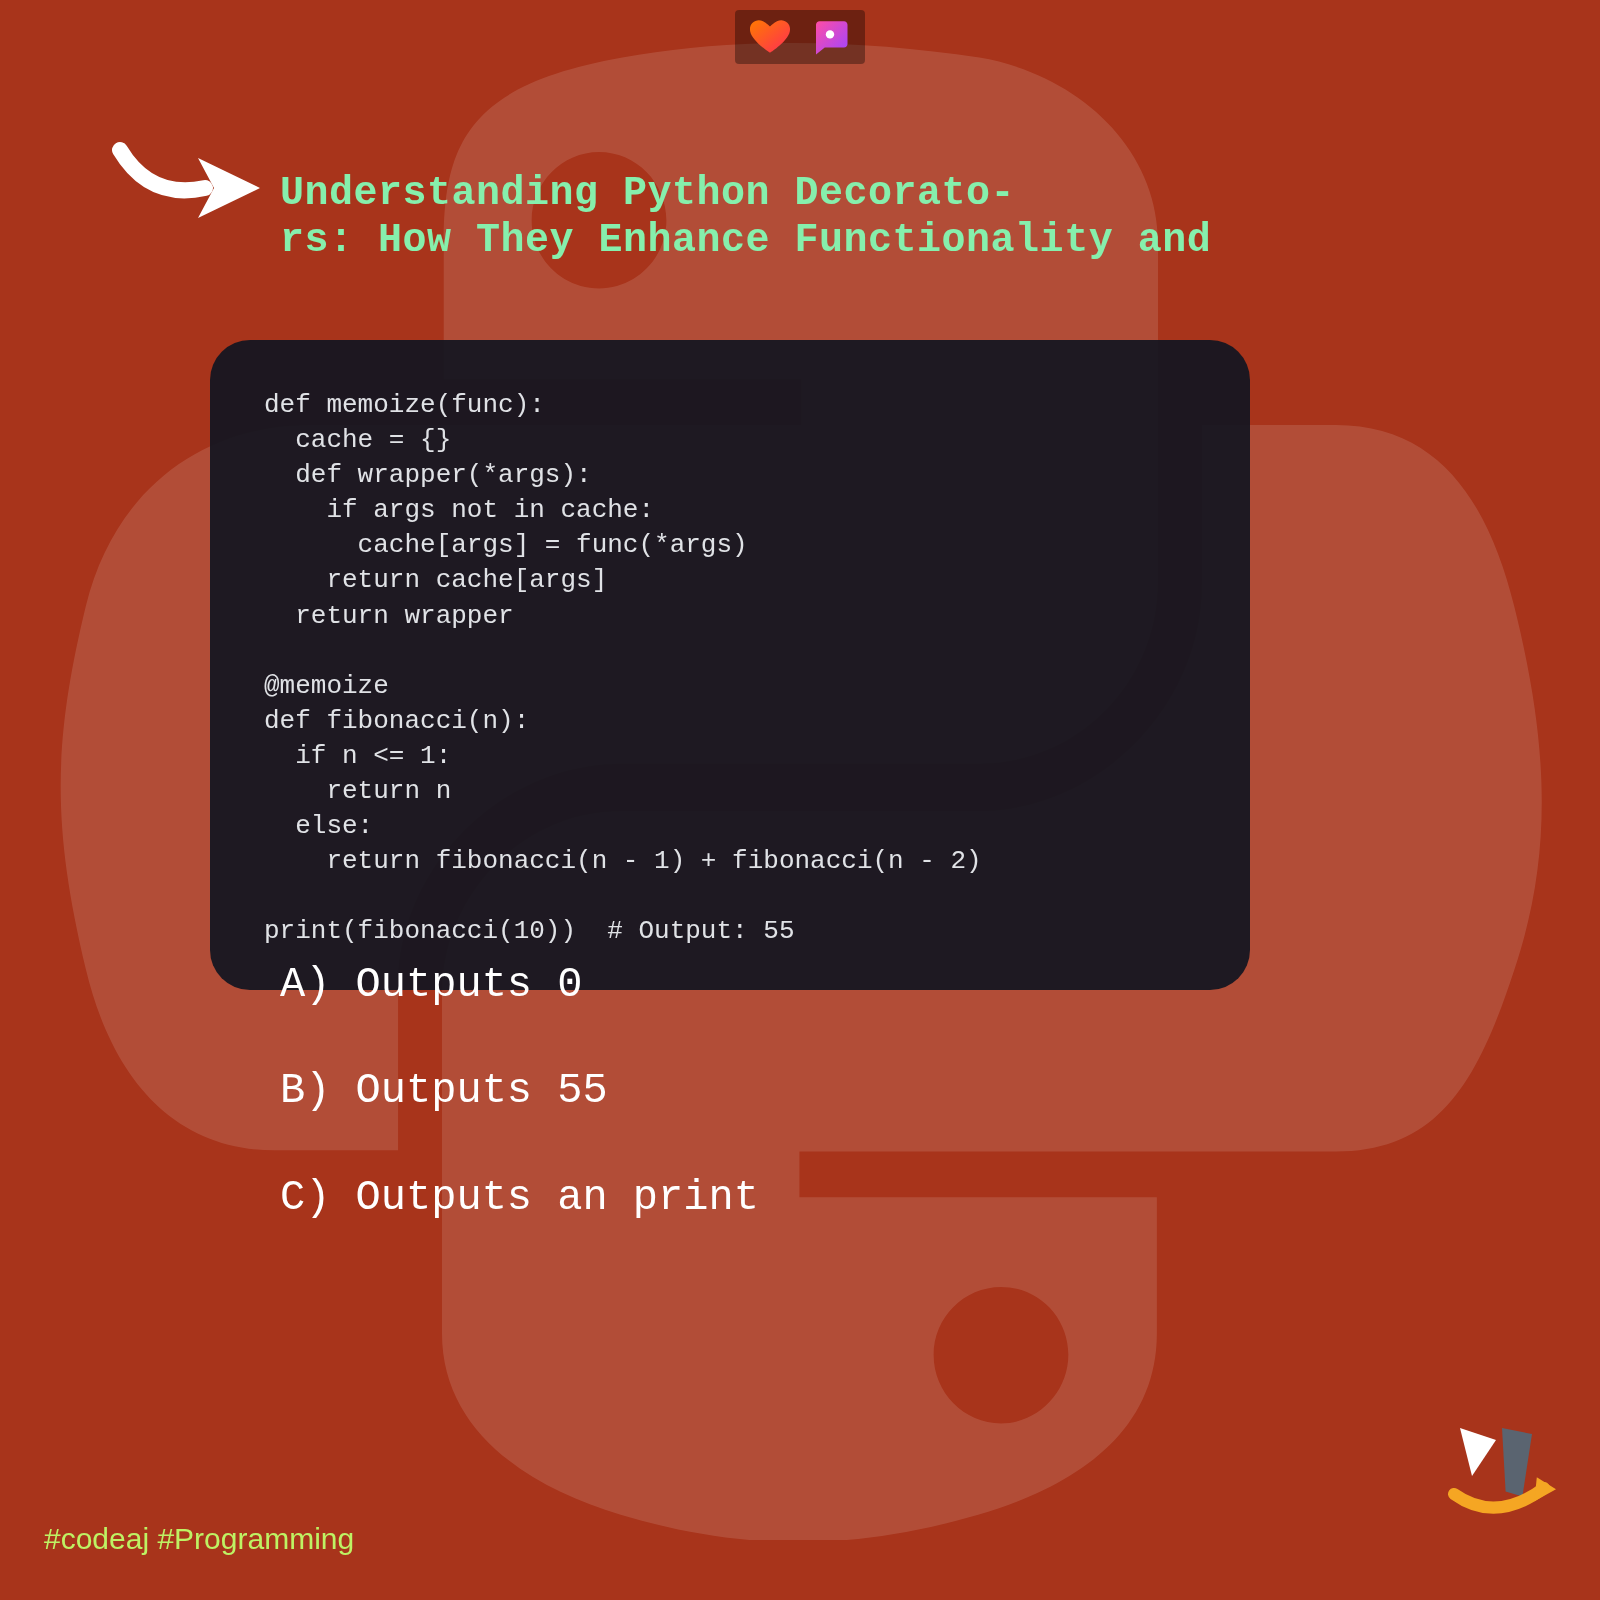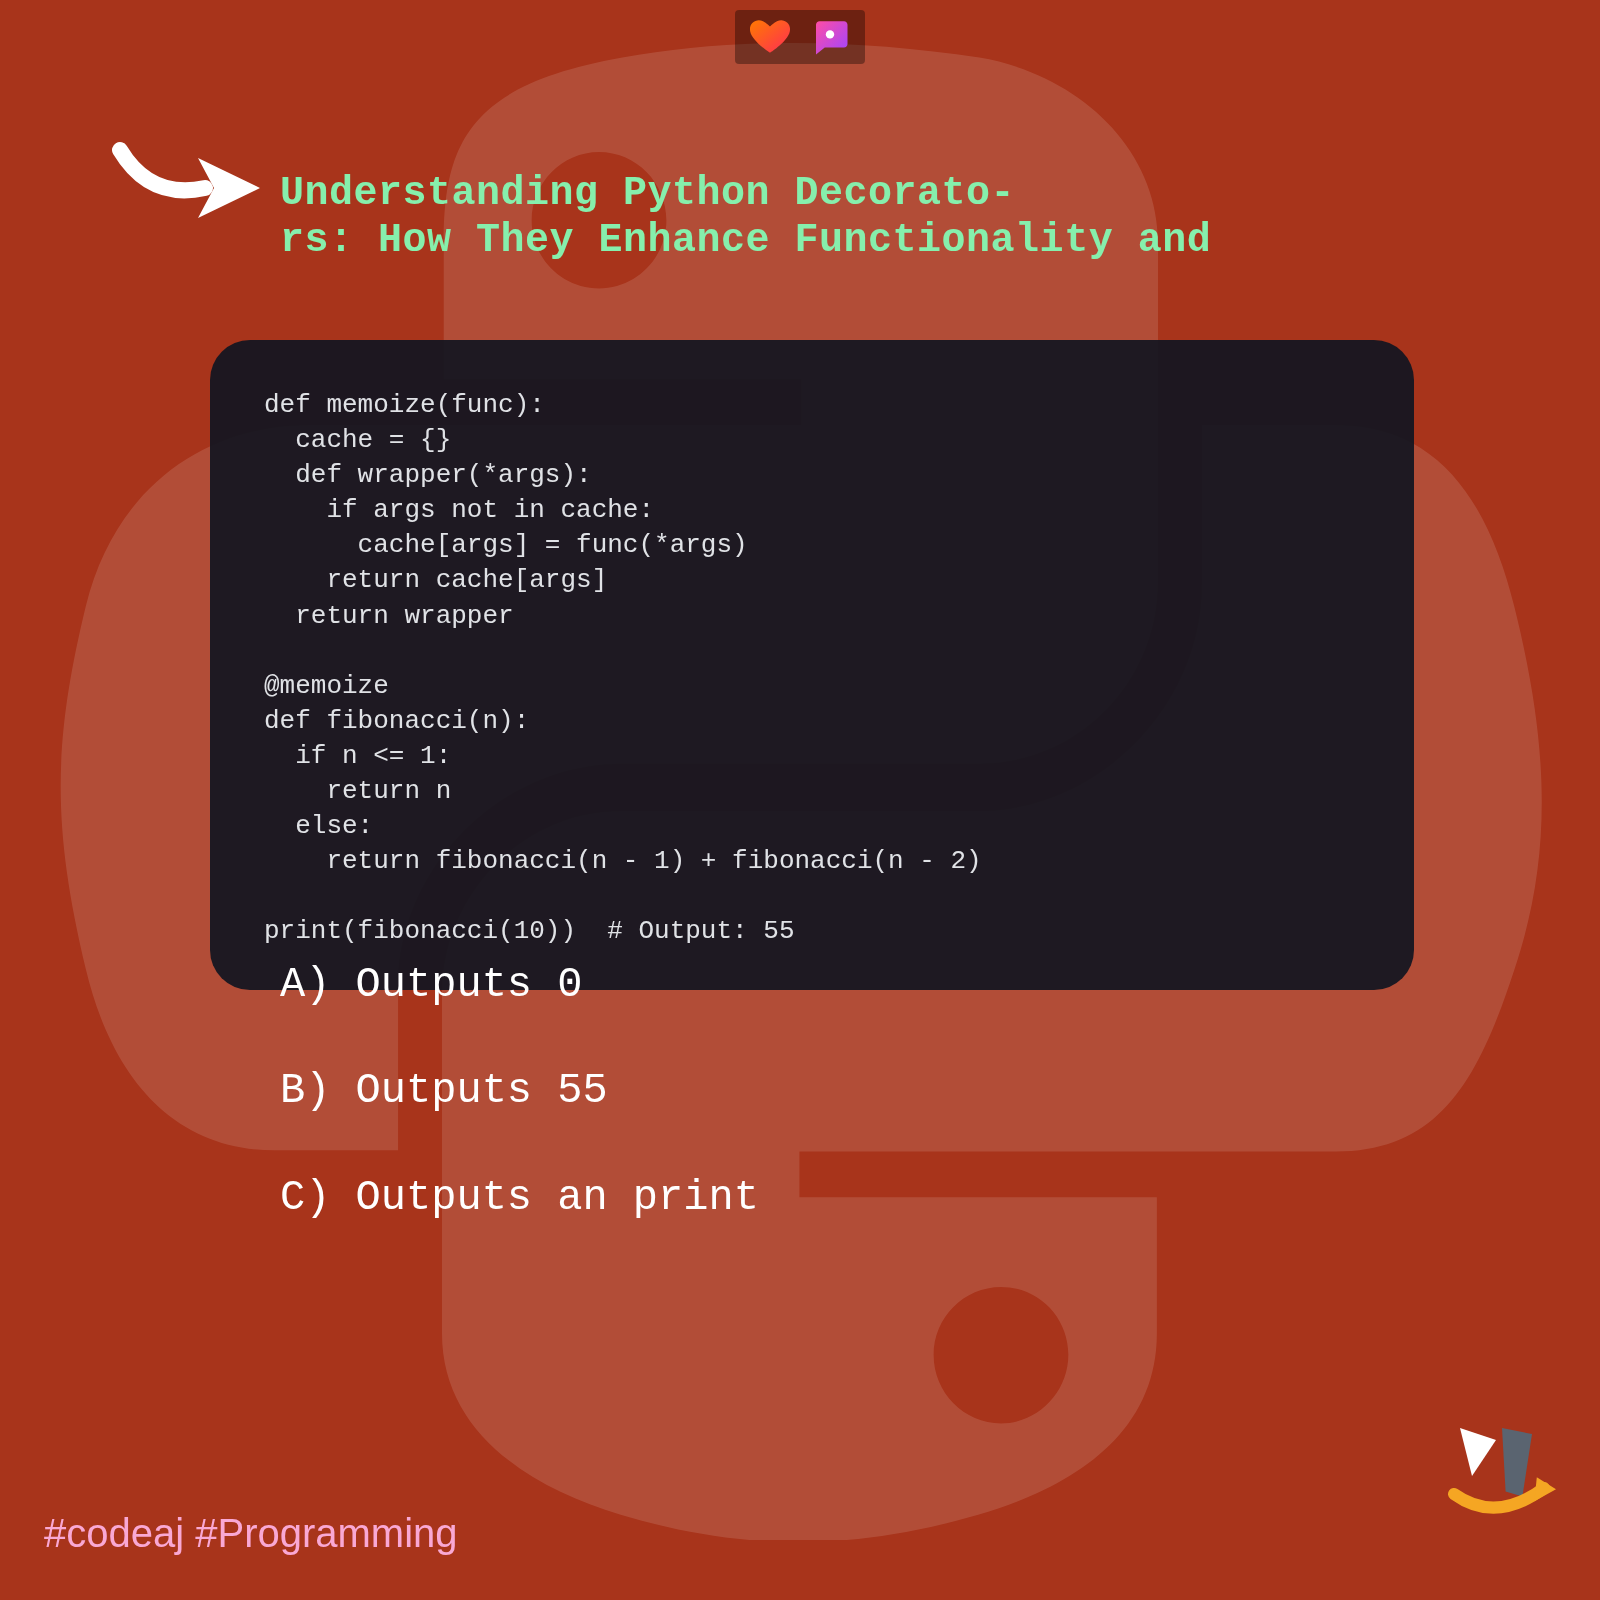--- a/index.html
+++ b/index.html
@@ -56,21 +56,21 @@
     line-height: 1.18;
     letter-spacing: 0.5px;
     white-space: pre-line;
   }
 
   
   .codeblock {
     position: absolute;
     top: 340px;
     left: 210px;
-    width: 1204px;
+    width: 1040px;
     background: rgba(18,22,32,0.93);
     border-radius: 40px;
     padding: 48px 54px 40px 54px;
   }
   .code {
     color: #e0e2e6;
     font-family: 'Courier New', Courier, monospace;
     font-size: 26px;
     line-height: 1.35;
     white-space: pre;
@@ -92,23 +92,23 @@
     font-weight: 500;
     line-height: 1.2;
   }
   .option { margin-bottom: 56px; }
 
   
   .hashtags {
     position: absolute;
     bottom: 44px;
     left: 44px;
-    color: #f9a8d4;
+    color: #bef264;
     font-family: Arial, Helvetica, sans-serif;
-    font-size: 40px;
+    font-size: 30px;
     font-weight: 500;
   }
 
   
   .brandlogo {
     position: absolute;
     bottom: 70px;
     right: 44px;
     width: 120px;
     height: 120px;

